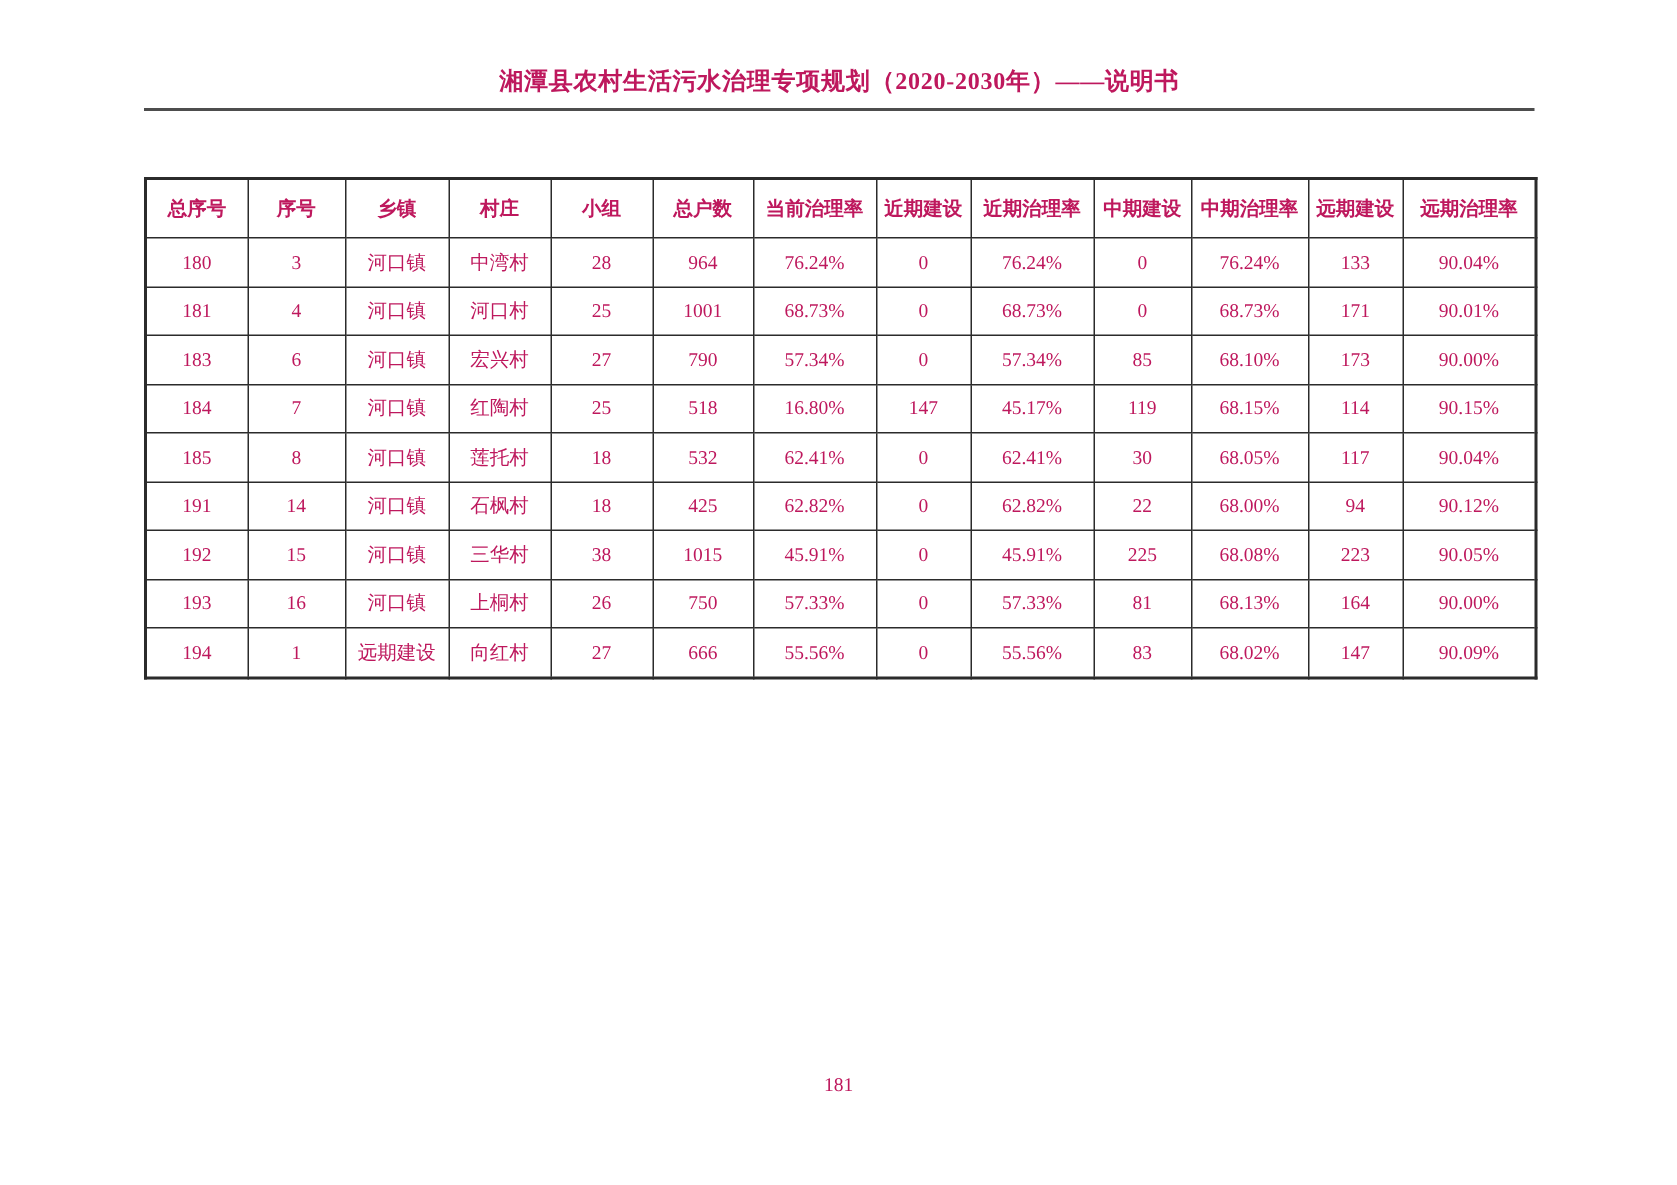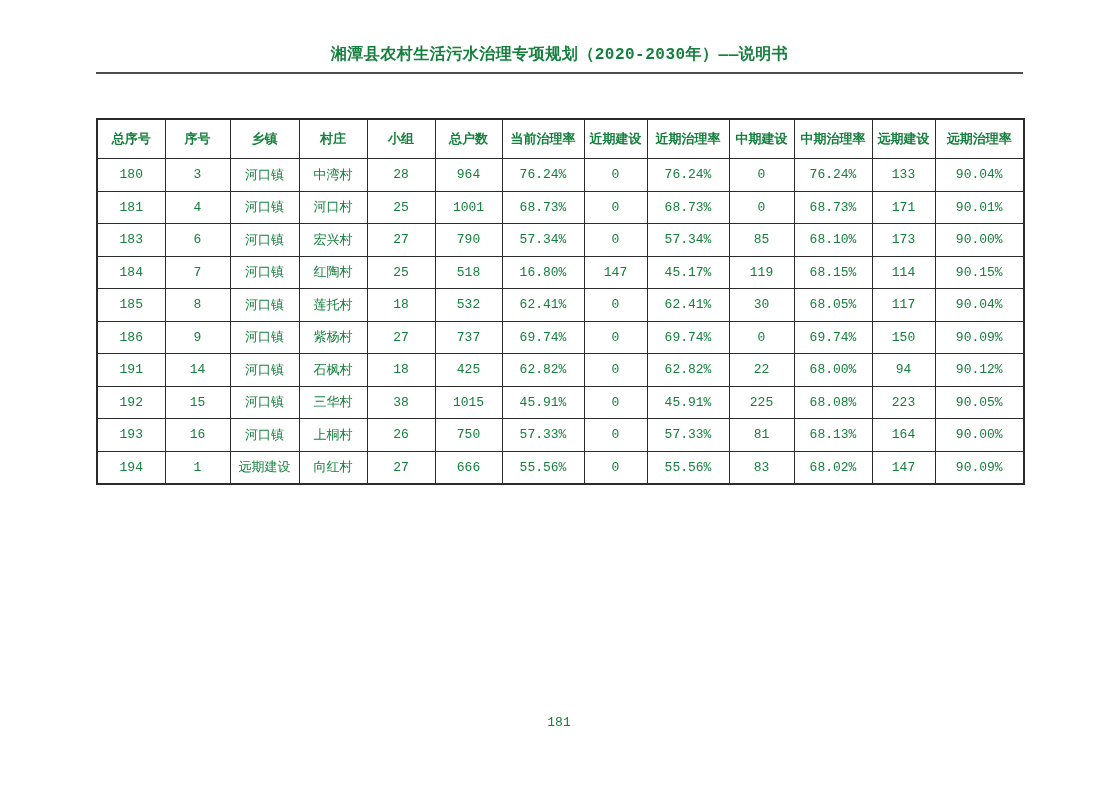--- a/index.html
+++ b/index.html
@@ -1,22 +1,22 @@
 <!DOCTYPE html>
 <html><head>
 <meta charset="utf-8">
 <style>
   html, body { margin:0; padding:0; background:#ffffff; }
   .page {
     position:relative;
     width:1118px;
     height:790px;
     background:#ffffff;
-    font-family:Liberation Mono, monospace;
-    color:#15803d;
+    font-family:Liberation Serif, serif;
+    color:#be185d;
     overflow:hidden;
   }
   .doc-header {
     position:absolute;
     left:96px;
     top:44px;
     width:927px;
     text-align:center;
     border-bottom:2px solid #4d4d4d;
     padding-bottom:7px;
@@ -175,35 +175,20 @@
           <td>532</td>
           <td>62.41%</td>
           <td>0</td>
           <td>62.41%</td>
           <td>30</td>
           <td>68.05%</td>
           <td>117</td>
           <td>90.04%</td>
         </tr>
         <tr>
-          <td>186</td>
-          <td>9</td>
-          <td>河口镇</td>
-          <td>紫杨村</td>
-          <td>27</td>
-          <td>737</td>
-          <td>69.74%</td>
-          <td>0</td>
-          <td>69.74%</td>
-          <td>0</td>
-          <td>69.74%</td>
-          <td>150</td>
-          <td>90.09%</td>
-        </tr>
-        <tr>
           <td>191</td>
           <td>14</td>
           <td>河口镇</td>
           <td>石枫村</td>
           <td>18</td>
           <td>425</td>
           <td>62.82%</td>
           <td>0</td>
           <td>62.82%</td>
           <td>22</td>

